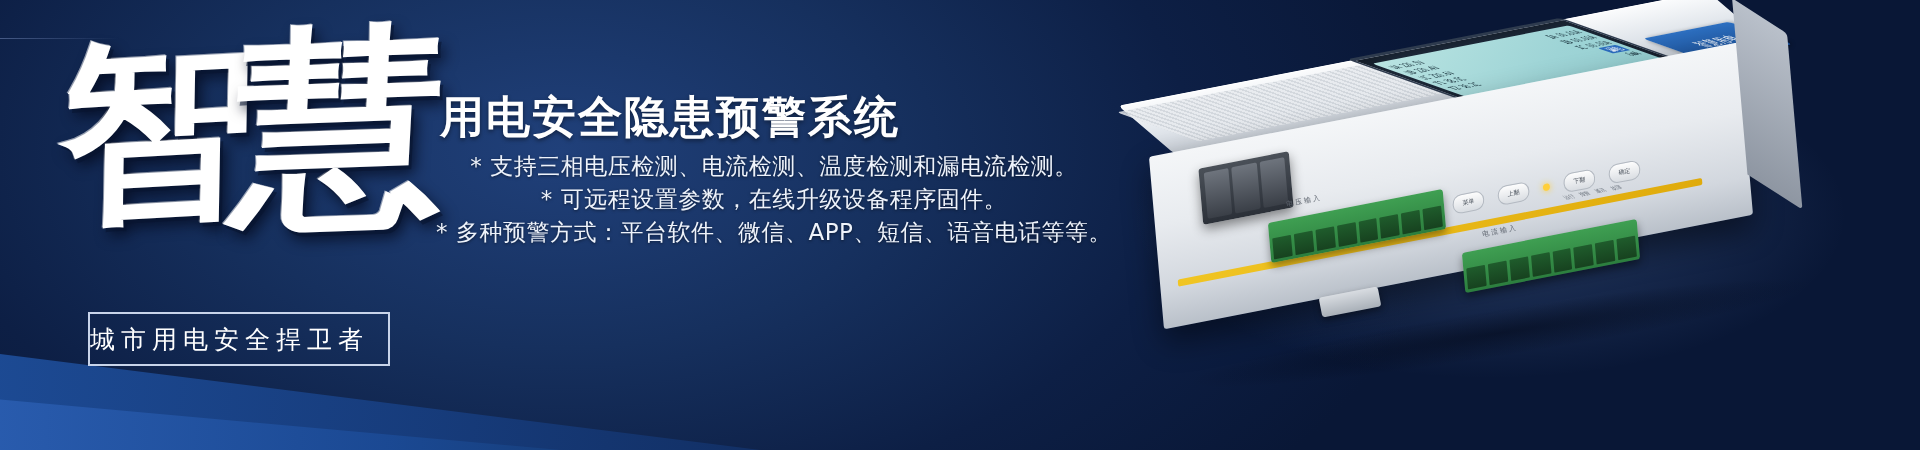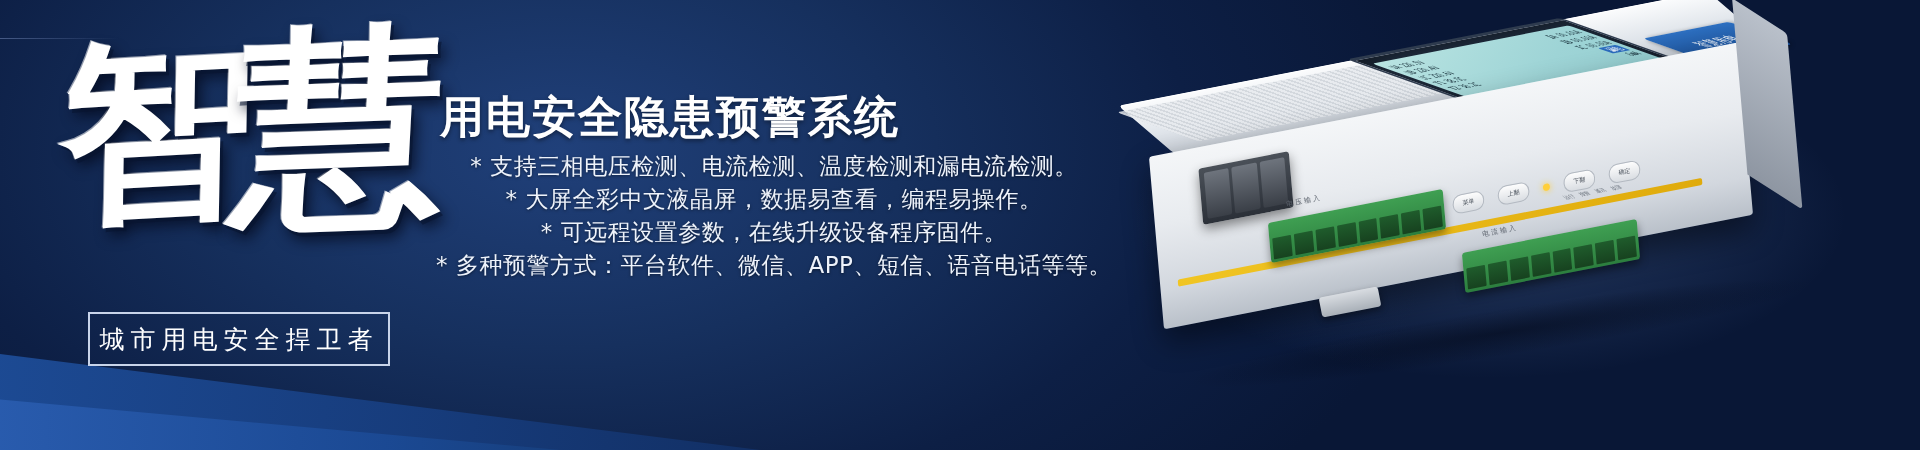--- a/index.html
+++ b/index.html
@@ -27,21 +27,21 @@
     line-height:1;letter-spacing:0;
     text-shadow:
       3px 4px 0 rgba(8,20,48,.55),
       6px 8px 14px rgba(4,10,28,.75),
       -1px -1px 0 rgba(255,255,255,.6);
     transform-origin:center;}
   .c1{left:0;top:10px;font-size:196px;transform:skewX(-4deg) rotate(-3deg);}
   .c2{left:175px;top:0px;font-size:210px;transform:skewX(-5deg) rotate(-2deg);}
 
   .tagbox{position:absolute;left:88px;top:312px;width:298px;height:50px;
-    border:2px solid #c8d4ea;display:flex;align-items:center;justify-content:center;}
+    border:2px solid #c8d4ea;display:flex;align-items:center;justify-content:flex-start;}
   .tagbox .inner{font-size:25px;color:#ffffff;letter-spacing:6px;
     font-family:"DejaVu Sans","Liberation Sans",sans-serif;white-space:nowrap;}
 
   
   .headline{position:absolute;left:440px;top:88px;font-size:44px;font-weight:bold;
     color:#ffffff;letter-spacing:2px;white-space:nowrap;
     font-family:"DejaVu Sans","Liberation Sans",sans-serif;
     text-shadow:0 2px 4px rgba(0,0,0,.45);}
   .bullets{position:absolute;left:424px;top:150px;width:700px;}
   .bullets .b{font-size:23px;color:#eef3fb;line-height:33px;white-space:nowrap;
@@ -145,23 +145,20 @@
     <div class="inner">城市用电安全捍卫者</div>
   </div>
 
   <div class="headline">用电安全隐患预警系统</div>
 
   <div class="bullets">
     <div class="b">
       <span class="star">*</span><span>支持三相电压检测、电流检测、温度检测和漏电流检测。</span>
     </div>
     <div class="b">
-      <span class="star">*</span><span>大屏全彩中文液晶屏，数据易查看，编程易操作。</span>
-    </div>
-    <div class="b">
       <span class="star">*</span><span>可远程设置参数，在线升级设备程序固件。</span>
     </div>
     <div class="b">
       <span class="star">*</span><span>多种预警方式：平台软件、微信、APP、短信、语音电话等等。</span>
     </div>
   </div>
 
   <div class="device">
     <div class="dev-glow"></div>
     <div class="shadow"></div>

